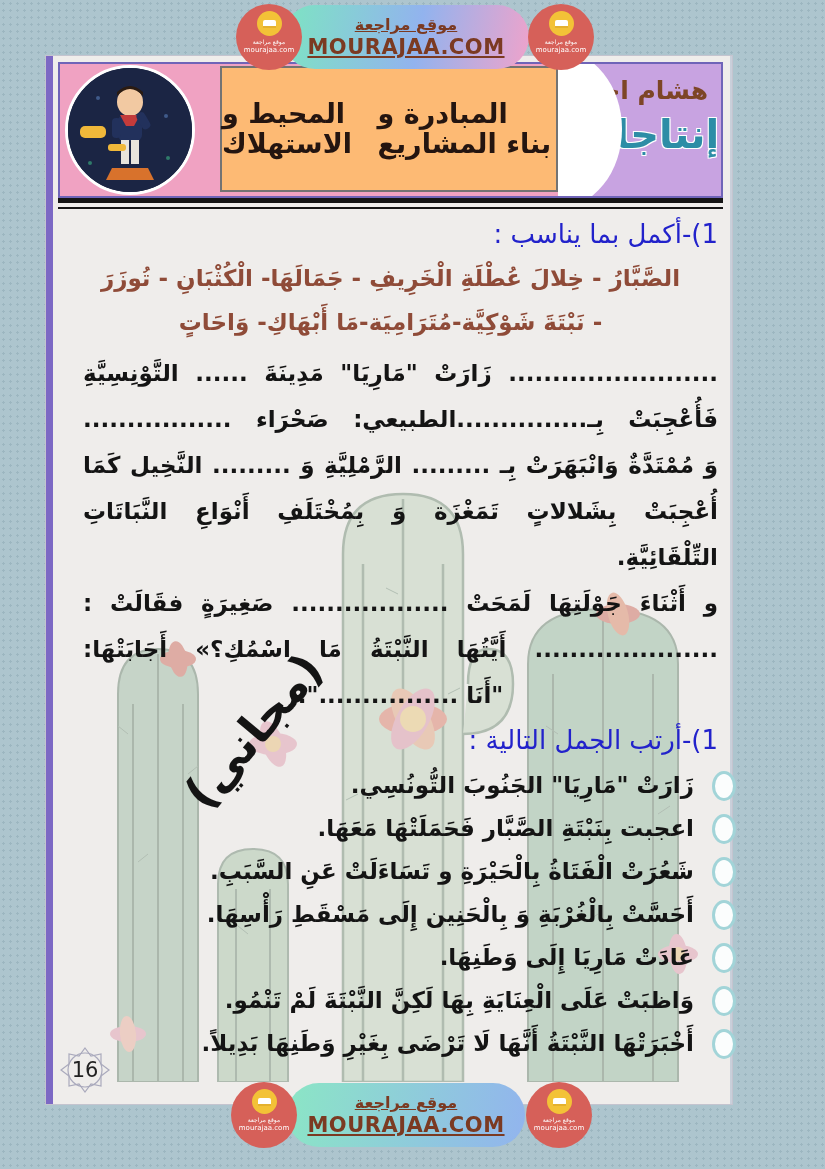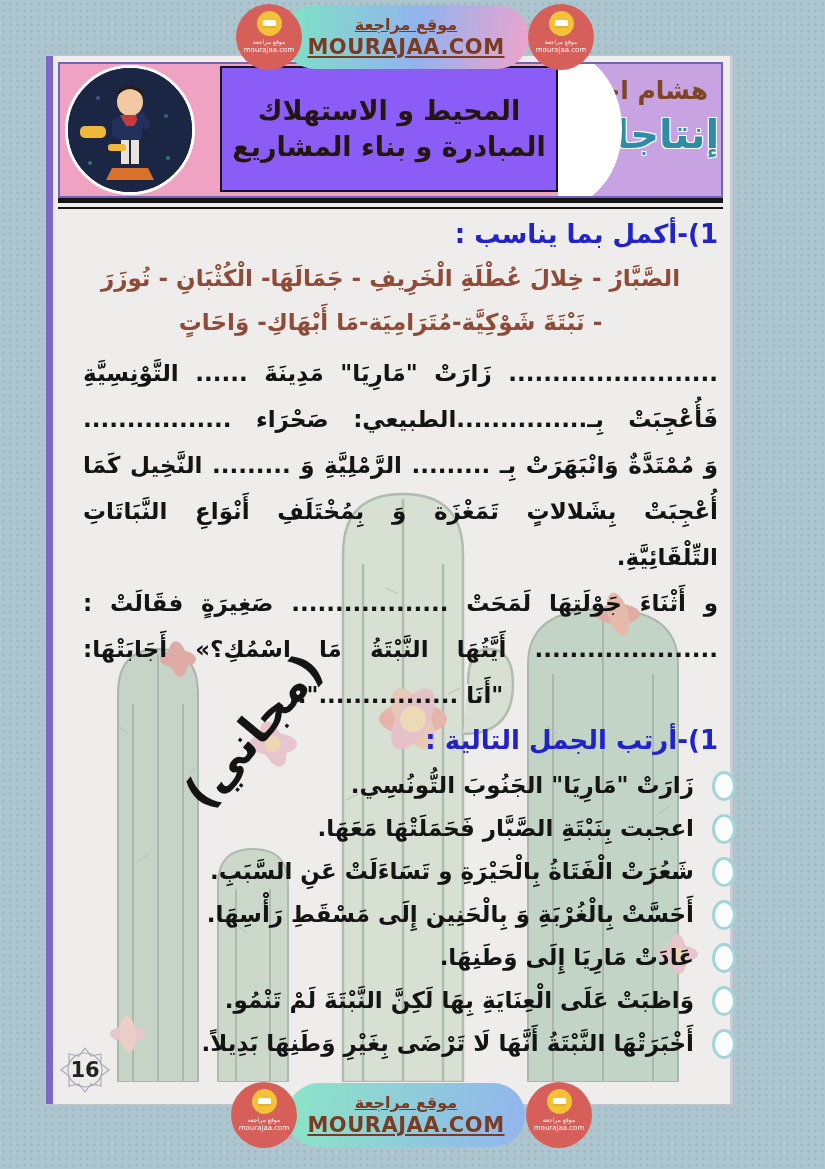--- a/index.html
+++ b/index.html
@@ -15,55 +15,55 @@
     position:absolute;left:46px;top:56px;width:677px;height:1048px;
     background:#efedeb;border-left:7px solid #7c68c4;
     border-right:2px solid #c9cfda;box-shadow:0 0 0 1px #c4c4cf;
   }
   
   .header{position:absolute;left:5px;top:6px;right:7px;height:132px;
     background:#f0a2c2;border:2px solid #6f64b8;}
   .avatar{position:absolute;left:5px;top:1px;width:124px;height:124px;border-radius:50%;
     background:#1b2544;border:3px solid #ffffff;overflow:hidden;}
   .title-box{position:absolute;left:160px;top:2px;width:334px;height:122px;
-    background:#8b5cf6;border:2px solid #0f172a;display:flex;flex-direction:column;
+    background:#fdba74;border:2px solid #737373;display:flex;
     justify-content:center;align-items:center;gap:6px;}
   .title-box span{color:#241510;font-weight:800;font-size:27px;line-height:1.1;}
   .name-panel{position:absolute;left:498px;top:0;right:0;bottom:0;background:#c8a3e1;overflow:hidden;}
   .white-circle{position:absolute;left:-64px;top:-14px;width:128px;height:158px;
     background:#ffffff;border-radius:50%;}
   .author{margin-top:12px;text-align:center;color:#7d4526;font-weight:800;font-size:25px;}
   .brand{text-align:center;color:#2d8da6;font-weight:800;font-size:40px;margin-top:6px;
     text-shadow:1px 1px 0 #fff,-1px 1px 0 #fff,1px -1px 0 #fff,-1px -1px 0 #fff;}
   .header-rule{position:absolute;left:5px;right:7px;top:142px;height:4px;
     border-top:5px solid #151515;border-bottom:2px solid #151515;}
   
   .cactus{position:absolute;left:5px;top:378px;width:665px;height:648px;z-index:1;opacity:.42;}
   
   .stamp{position:absolute;left:108px;top:648px;z-index:3;transform:rotate(-50deg);
     font-size:46px;font-weight:800;color:#141414;letter-spacing:2px;}
   
   .content{position:absolute;left:10px;right:12px;top:156px;bottom:0;direction:rtl;z-index:2;}
-  .ex-heading{color:#2222cb;font-size:26px;font-weight:700;line-height:44px;white-space:nowrap;overflow:hidden;}
+  .ex-heading{color:#2222cb;font-size:26px;font-weight:400;line-height:44px;white-space:nowrap;overflow:hidden;}
   .wordbank{color:#8f4b38;font-weight:800;font-size:23px;text-align:center;}
   .wordbank div{line-height:44px;white-space:nowrap;overflow:hidden;}
   .para{margin-top:6px;color:#141414;font-weight:700;font-size:23px;}
   .pline{line-height:46px;white-space:nowrap;overflow:hidden;
     text-align:justify;text-align-last:justify;margin-left:20px;}
   .pline.right{text-align:left;text-align-last:right;}
   .pline.center{text-align:center;text-align-last:center;}
   .sentences{margin-top:2px;}
   .sentence{position:relative;padding-right:24px;color:#141414;font-weight:700;
     font-size:23px;line-height:43px;white-space:nowrap;overflow:visible;text-align:right;}
   .bullet{position:absolute;right:-18px;top:7px;width:24px;height:30px;border-radius:50%;
     border:3px solid #a2d4d8;background:#fbfdfd;box-sizing:border-box;}
   
   .page-num{position:absolute;left:6px;bottom:8px;width:52px;height:52px;z-index:4;}
   .page-num .num{position:absolute;left:0;top:0;width:52px;height:52px;display:flex;
-    align-items:center;justify-content:center;font-size:21px;font-weight:700;color:#222;}
+    align-items:center;justify-content:center;font-size:21px;font-weight:400;color:#222;}
   
   .banner{position:absolute;border-radius:34px;display:flex;flex-direction:column;
     align-items:center;justify-content:center;z-index:5;gap:1px;}
   .banner.top{left:283px;top:5px;width:246px;height:64px;
     background:linear-gradient(100deg,#7de5c2,#92b3ee 55%,#efa3cb);}
   .banner.bottom{left:287px;top:1083px;width:238px;height:64px;
     background:linear-gradient(100deg,#8be6c5,#92b4ee);}
   .site-ar{color:#7b3a22;font-weight:800;font-size:16px;text-decoration:underline;cursor:pointer;}
   .site-en{color:#7b3a22;font-weight:800;font-size:21px;text-decoration:underline;
     letter-spacing:.5px;cursor:pointer;}

